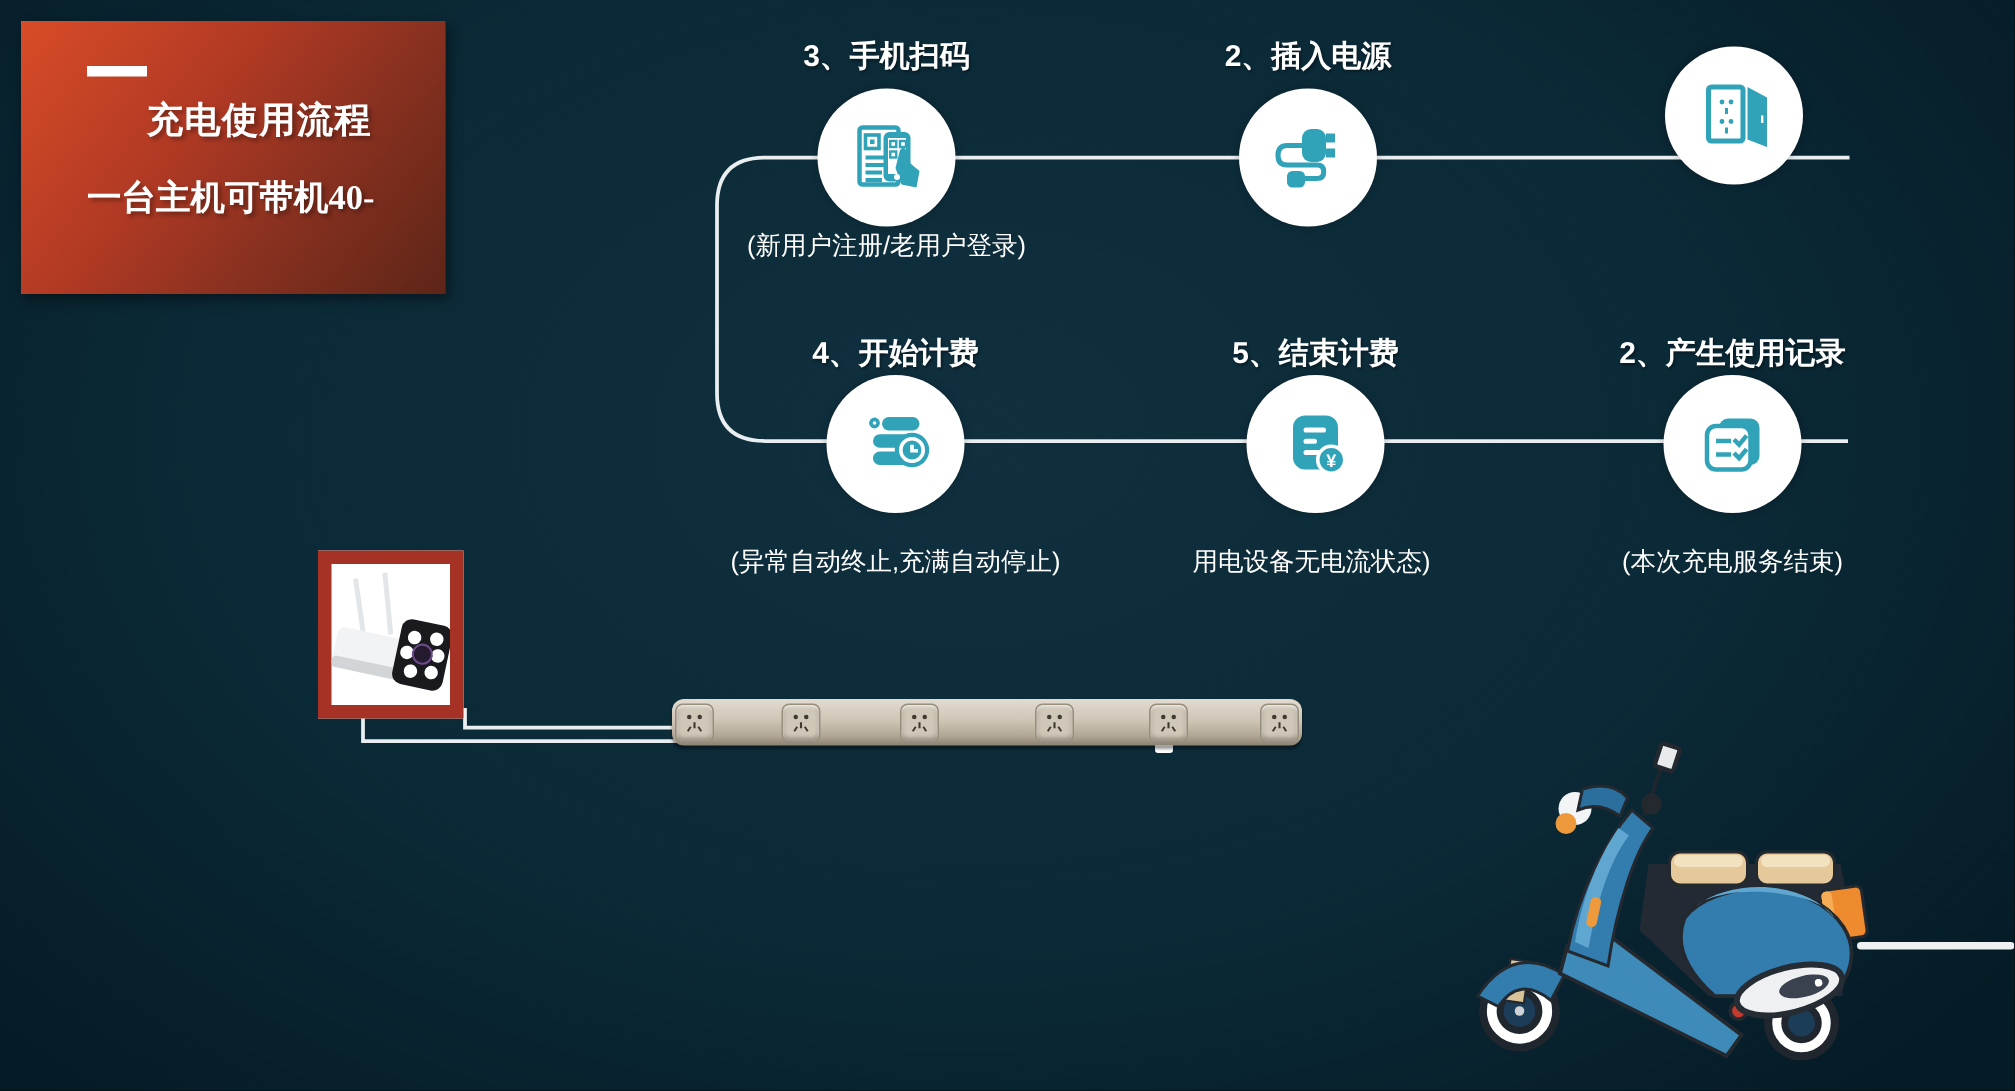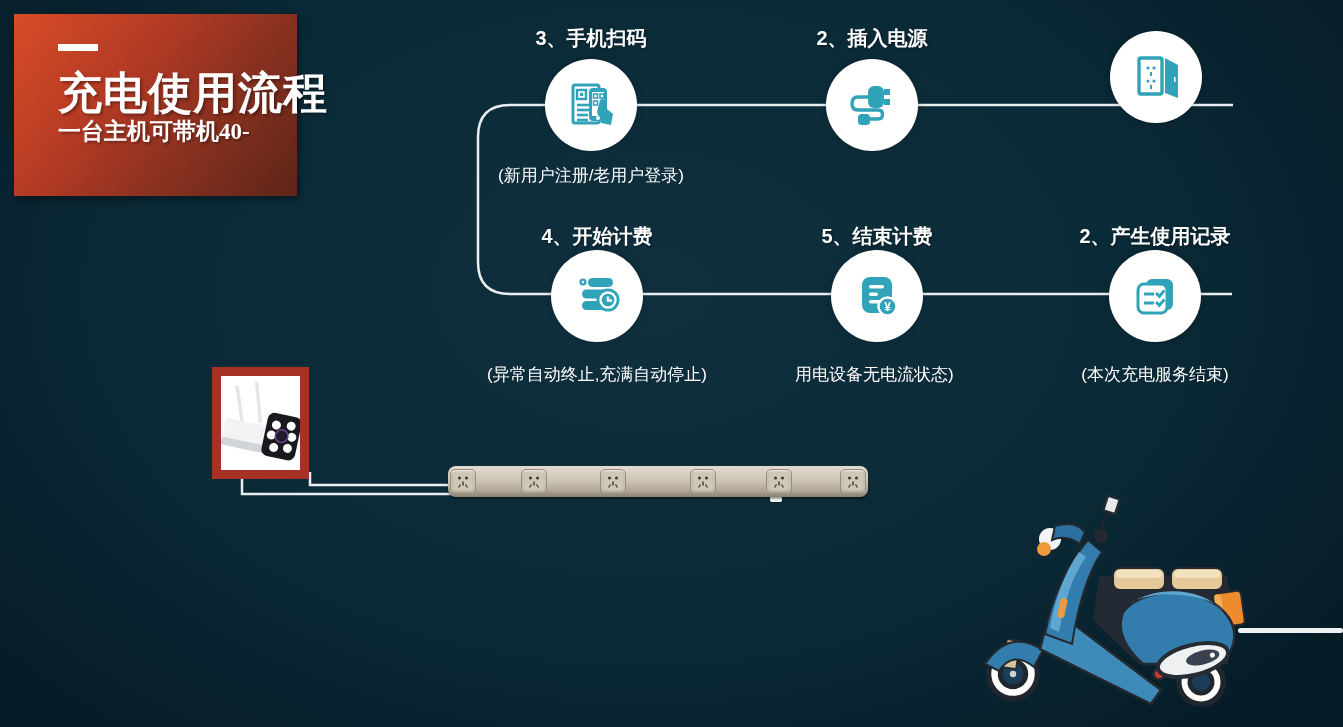--- a/index.html
+++ b/index.html
@@ -12,21 +12,21 @@
   .lines{position:absolute;left:0;top:0;z-index:1;}
   
   .banner{
     position:absolute;left:14px;top:14px;width:283px;height:182px;z-index:3;
     background:linear-gradient(128deg,#d84c27 0%,#b23a24 38%,#8a3120 65%,#5d2518 100%);
     box-shadow:2px 3px 8px rgba(0,0,0,0.45);
   }
   .banner-dash{position:absolute;left:44px;top:30px;width:40px;height:7px;background:#ffffff;}
   .banner-title{
     position:absolute;left:44px;top:50px;width:230px;color:#ffffff;
-    font-size:44px;font-weight:700;letter-spacing:1px;
+    font-size:24px;font-weight:700;letter-spacing:1px;
     text-shadow:2px 2px 3px rgba(0,0,0,0.35);white-space:nowrap;text-align:center;
   }
   .banner-sub{
     position:absolute;left:44px;top:103px;width:230px;color:#ffffff;
     font-size:23px;font-weight:700;line-height:29px;
     text-shadow:2px 2px 3px rgba(0,0,0,0.35);
     font-family:Liberation Serif, serif;
   }
   
   .step{position:absolute;width:300px;z-index:2;text-align:center;}
@@ -37,21 +37,21 @@
     text-shadow:1px 1px 2px rgba(0,0,0,0.4);white-space:nowrap;
   }
   .row1 .circle{margin:7px auto 0 auto;}
   .row2 .circle{margin:0 auto;}
   .circle{
     width:92px;height:92px;border-radius:50%;background:#ffffff;
     display:flex;align-items:center;justify-content:center;
     box-shadow:0 0 6px rgba(0,0,0,0.25);
   }
   .caption{
-    margin-top:12px;color:#ffffff;font-size:17px;line-height:25px;white-space:nowrap;
+    color:#ffffff;font-size:17px;line-height:25px;white-space:nowrap;
   }
   .row2 .caption{margin-top:20px;}
   .caption.left{text-align:left;padding-left:68px;}
   
   .cam-box{
     position:absolute;left:212px;top:367px;width:97px;height:112px;z-index:2;
     background:#ffffff;border:9px solid #a63226;box-sizing:border-box;
   }
   
   .strip{

